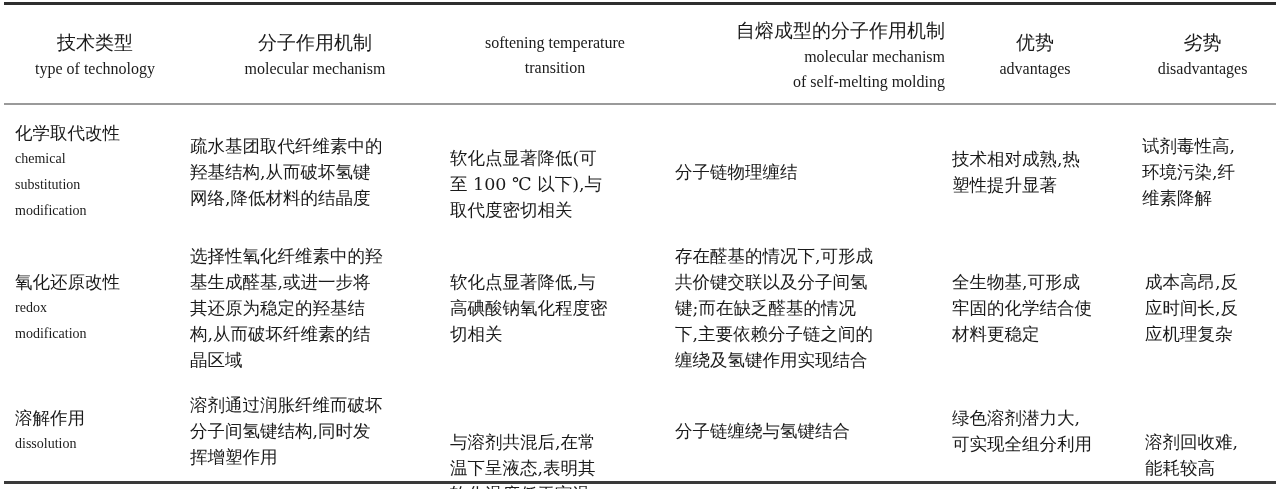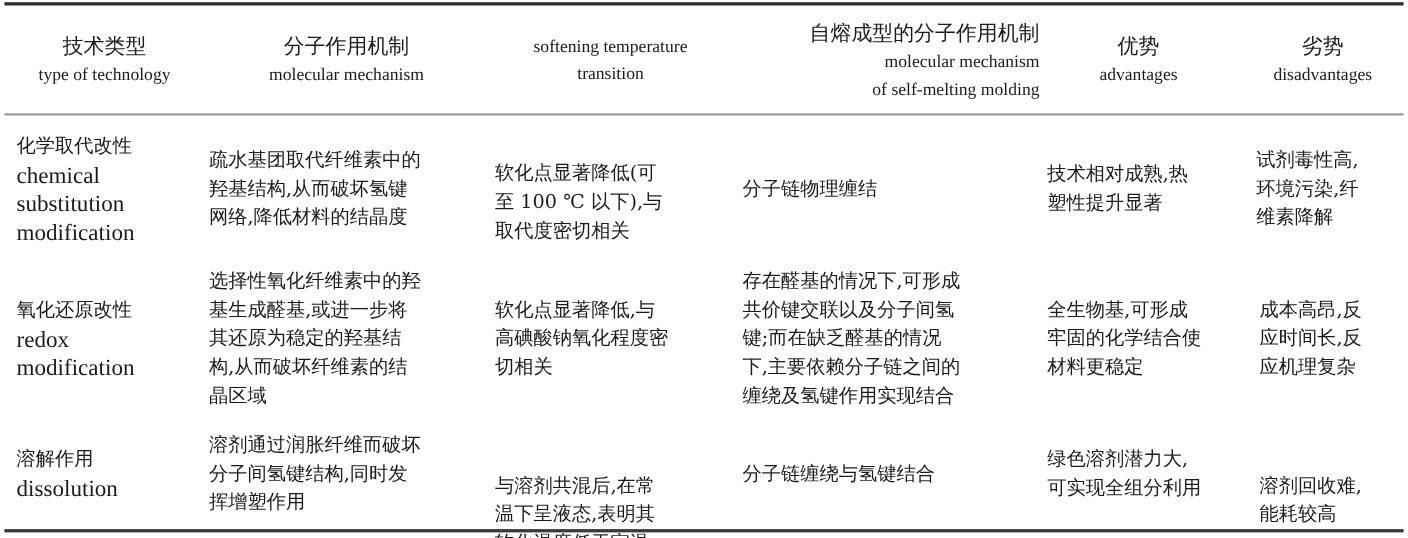--- a/index.html
+++ b/index.html
@@ -13,21 +13,21 @@
   .rule-mid { top: 103px; height: 2px; background: #9a9a9a; }
   .rule-bot { top: 481px; height: 3px; background: #3a3a3a; }
 
   .cell { position: absolute; font-size: 16.5px; line-height: 25px; white-space: nowrap; }
   .hdr { text-align: center; display: flex; flex-direction: column; justify-content: center; height: 100px; top: 5px; }
   .hdr .zh { font-size: 19px; line-height: 27px; }
   .hdr .en { font-size: 16px; line-height: 25px; }
   .en-text { font-family: "Liberation Serif", "DejaVu Serif", serif; }
   .body-cell { display: flex; flex-direction: column; justify-content: center; }
   .body-cell .zh { font-size: 17.5px; line-height: 26px; }
-  .body-cell .en { font-size: 21px; line-height: 26px; }
+  .body-cell .en { font-size: 14px; line-height: 26px; }
 </style>
 </head>
 <body>
 
 <div>
   <div class="rule rule-top"></div>
   <div class="rule rule-mid"></div>
   <div class="rule rule-bot"></div>
 
   <div class="cell hdr" style="left:10px;width:170px;">

